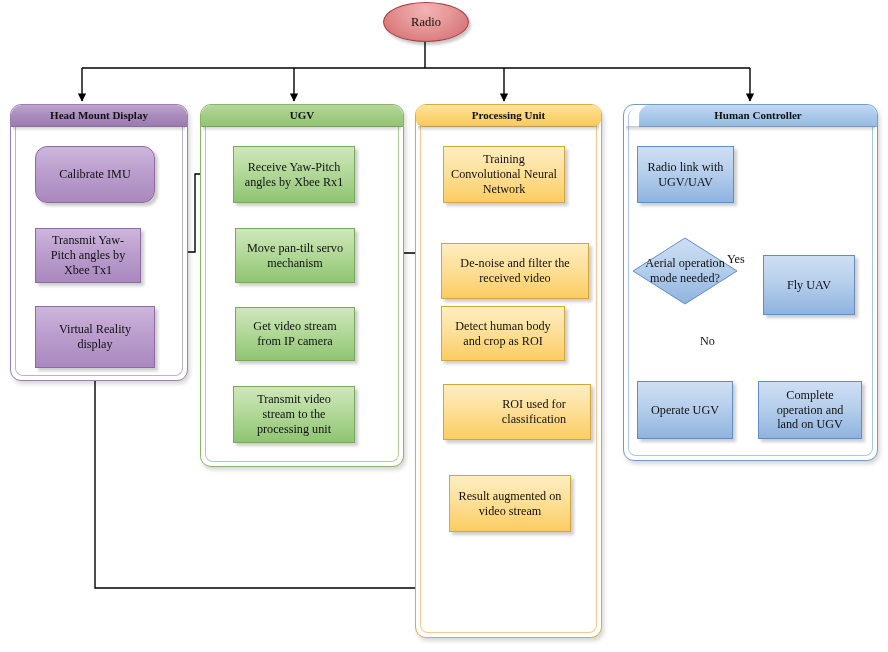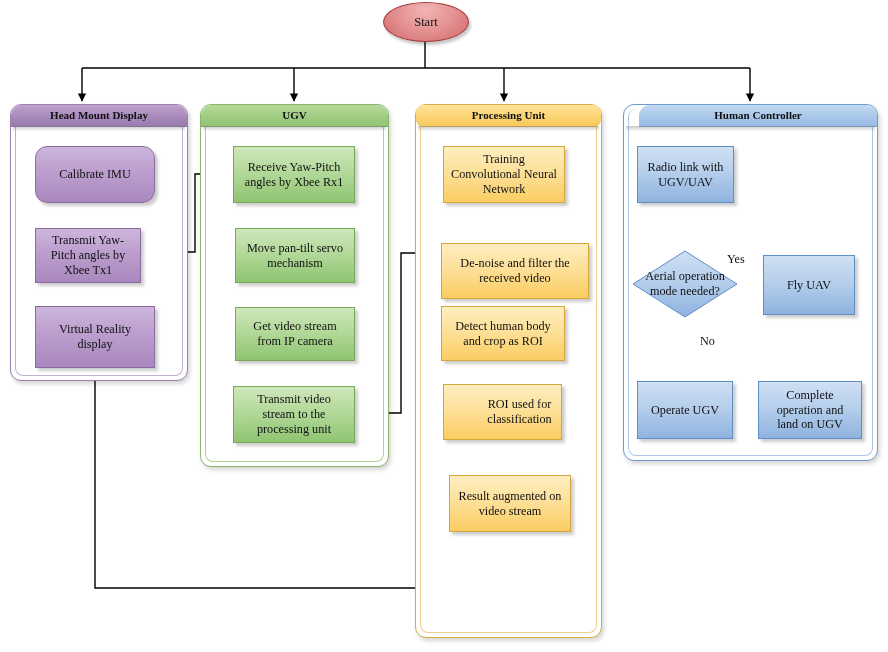--- a/index.html
+++ b/index.html
@@ -75,21 +75,21 @@
     left: 2px; right: 2px;
     top: 21px;
     height: 5px;
     background: linear-gradient(to bottom, rgba(120,120,120,0.40), rgba(160,160,160,0.04));
   }
 
   .lane.purple { border: 1px solid #9d80b0; left: 10px; top: 104px; width: 176px; height: 275px; }
   .lane.purple .lane-title { background: linear-gradient(to bottom, #bda3cd 0%, #a98cbd 50%, #9b7bb0 100%); border-bottom: 1px solid #8e6ea6; }
   .lane.purple .lane-inner { border-color: #c2aed0; }
 
-  .lane.green { border: 1px solid #8ab46a; left: 200px; top: 104px; width: 187px; height: 361px; }
+  .lane.green { border: 1px solid #8ab46a; left: 200px; top: 104px; width: 187px; height: 361px; padding-left: 15px; }
   .lane.green .lane-title { background: linear-gradient(to bottom, #b6d89a 0%, #a2cd84 50%, #93c473 100%); border-bottom: 1px solid #7fae62; }
   .lane.green .lane-inner { border-color: #aed193; }
 
   .lane.amber { border: 1px solid #d9ab43; left: 415px; top: 104px; width: 185px; height: 532px; }
   .lane.amber .lane-title { background: linear-gradient(to bottom, #ffe49a 0%, #fbd577 50%, #f8ca5d 100%); border-bottom: 1px solid #dfae4a; border-radius: 8px; }
   .lane.amber .lane-inner { border-color: #eccd8c; }
 
   .lane.blue { border: 1px solid #6f9ccd; left: 623px; top: 104px; width: 253px; height: 355px; }
   .lane.blue .lane-title { background: linear-gradient(to bottom, #c3d9f2 0%, #aac9ea 50%, #97bce4 100%); border-bottom: 1px solid #7fa6d6; margin-left: 15px; }
   .lane.blue .lane-inner { border-color: #a9c6e6; }
@@ -206,21 +206,21 @@
 
       <path d="M 685 318 L 685 381" marker-end="url(#arrow)"></path>
 
       <path d="M 810 315 L 810 381" marker-end="url(#arrow)"></path>
 
       <path d="M 758 410 L 733 410" marker-end="url(#arrow)"></path>
     </g>
   </svg>
 
   <div class="start-node">
-    <span>Start</span>
+    <span>Radio</span>
   </div>
 
   <div class="lane purple">
     <div class="lane-inner"></div>
     <div class="lane-title">Head Mount Display</div>
     <div class="lane-titlebar-shadow"></div>
   </div>
 
   <div class="node purple" style="left:35px; top:146px; width:120px; height:57px;border-radius:12px;">
     <span>Calibrate IMU</span>
@@ -259,38 +259,38 @@
 
   <div class="node amber" style="left:443px; top:146px; width:122px; height:57px;">
     <span>Training Convolutional Neural Network</span>
   </div>
   <div class="node amber" style="left:441px; top:243px; width:148px; height:56px;">
     <span>De-noise and filter the received video</span>
   </div>
   <div class="node amber" style="left:441px; top:306px; width:124px; height:55px;">
     <span>Detect human body and crop as ROI</span>
   </div>
-  <div class="node amber" style="left:443px; top:384px; width:119px; height:56px;padding-left:40px;">
+  <div class="node amber" style="left:443px; top:384px; width:148px; height:56px;padding-left:40px;">
     <span>ROI used for classification</span>
   </div>
   <div class="node amber" style="left:443px; top:475px; width:122px; height:57px;margin-left:6px;">
     <span>Result augmented on video stream</span>
   </div>
 
   <div class="lane blue">
     <div class="lane-inner"></div>
     <div class="lane-title">Human Controller</div>
     <div class="lane-titlebar-shadow"></div>
   </div>
 
   <div class="node blue" style="left:637px; top:146px; width:97px; height:57px;justify-content:center;">
     <span>Radio link with UGV/UAV</span>
   </div>
 
-  <div class="diamond-wrap" style="left:631px; top:249px; width:108px; height:70px;">
+  <div class="diamond-wrap" style="left:631px; top:236px; width:108px; height:70px;">
     <svg class="diamond-shape" viewBox="0 0 108 70" preserveAspectRatio="none">
       <defs>
         <linearGradient id="dgrad" x1="0" y1="0" x2="0" y2="1">
           <stop offset="0%" stop-color="#cfdff3"></stop>
           <stop offset="45%" stop-color="#b6cfec"></stop>
           <stop offset="100%" stop-color="#8fb3df"></stop>
         </linearGradient>
       </defs>
       <polygon points="54,2 106,35 54,68 2,35" fill="url(#dgrad)" stroke="#5f8ec4" stroke-width="1"></polygon>
       <polygon points="57,5 109,38 57,71 5,38" fill="rgba(0,0,0,0.16)" style="mix-blend-mode:multiply" opacity="0"></polygon>

